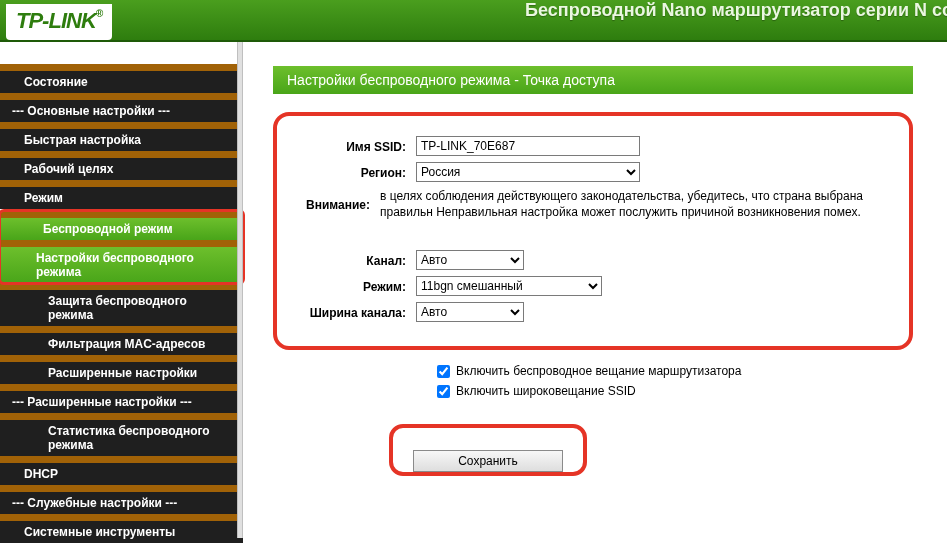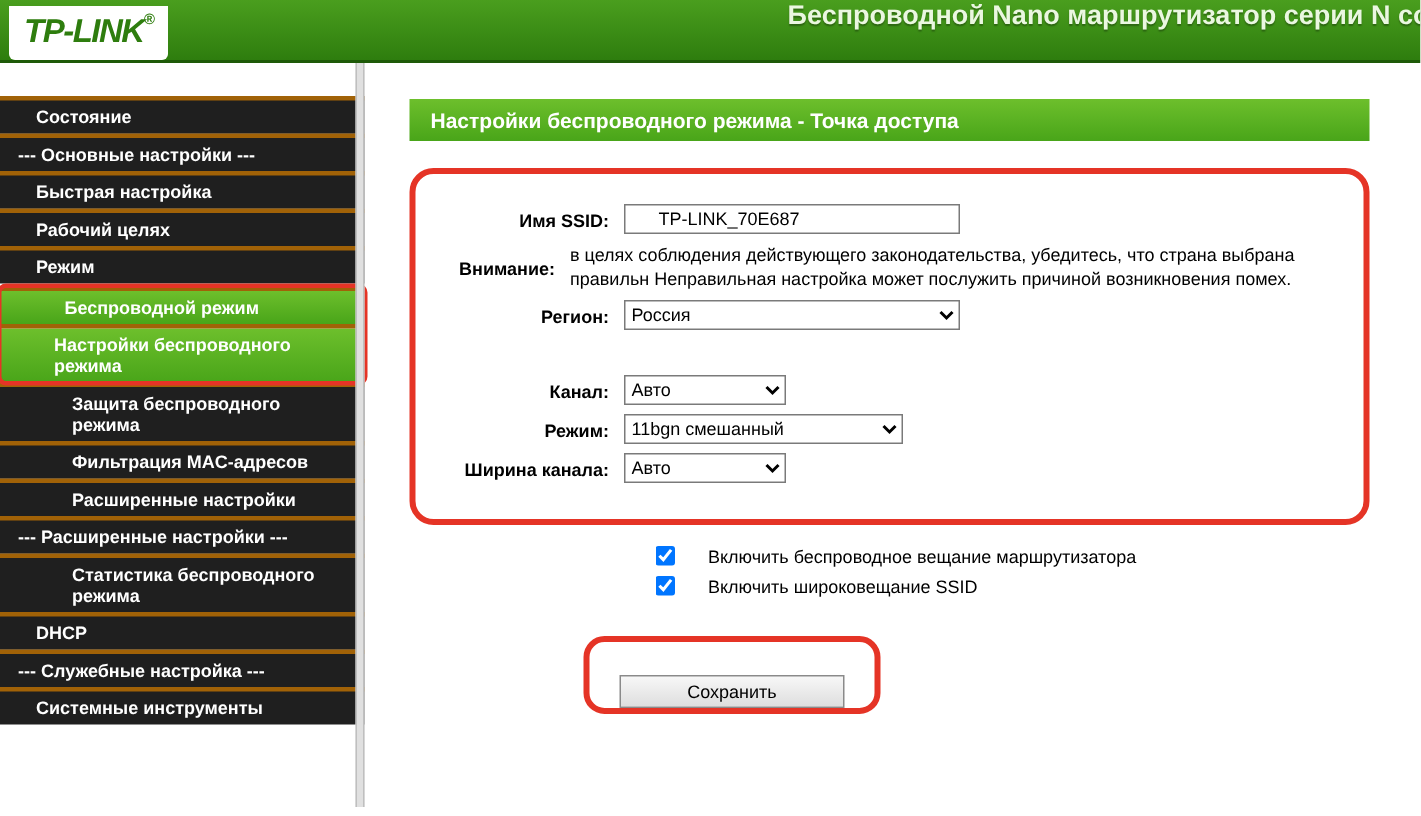--- a/index.html
+++ b/index.html
@@ -8,44 +8,44 @@
   .top-banner { background: linear-gradient(#4a9e1e, #2e7d0e); height: 42px; position: relative; border-bottom: 2px solid #1e5a08; overflow: hidden; }
   .logo-box { background: #fff; display: inline-block; padding: 4px 10px 6px 10px; margin: 4px 0 0 6px; border-radius: 0 0 4px 4px; }
   .logo-text { font-family: Arial, sans-serif; font-weight: 900; font-style: italic; font-size: 22px; color: #2e7d0e; letter-spacing: -1px; }
   .logo-text sup { font-size: 10px; vertical-align: top; }
   .banner-title { position: absolute; right: -30px; top: 0; font-size: 18px; font-weight: bold; color: #eaf7e0; white-space: nowrap; text-shadow: 0 1px 1px rgba(0,0,0,.3); }
 
   .layout { display: flex; height: calc(544px - 48px); }
 
   .sidebar { width: 243px; flex: 0 0 243px; background: #fff; padding-top: 22px; height: 100%; position: relative; }
   .sidebar::after { content:""; position:absolute; right:0; top:0; bottom:0; width:4px; background:#e0e0e0; border-left:1px solid #bfbfbf; border-right:1px solid #bfbfbf;}
-  .menu-item { display:block; background:#1f1f1f; color:#fff; font-weight:bold; font-size:12px; padding:4px 8px 4px 24px; border-top:3px solid #a16207; cursor:pointer; text-align:left; }
+  .menu-item { display:block; background:#1f1f1f; color:#fff; font-weight:bold; font-size:12px; padding:4px 8px 4px 24px; border-top:7px solid #a16207; cursor:pointer; text-align:left; }
   .menu-section { padding-left:12px; }
   .menu-item.sub { padding-left: 48px; }
   .menu-item.active { background: linear-gradient(#6dbf2c,#49a519); color:#fff;padding-left:43px; }
   .menu-item.sub.active { padding-left:36px; }
   .hl-red { position:relative; }
   .hl-red::before { content:""; position:absolute; inset:-2px -2px -2px -2px; border:3px solid #e53426; border-radius:6px; pointer-events:none; }
 
   .content { flex:1; padding: 24px 0 0 30px; position:relative; height:100%; overflow:hidden;}
-  .section-head { background: linear-gradient(#6dbf2c,#49a519); color:#fff; font-weight:bold; font-size:14px; padding:6px 14px; width:640px; }
+  .section-head { background: linear-gradient(#6dbf2c,#49a519); color:#fff; font-weight:normal; font-size:14px; padding:6px 14px; width:640px; }
 
   .form-box { border:4px solid #e53426; border-radius:16px; width:640px; margin-top:18px; padding:14px 14px 18px 14px; }
   .row { display:flex; align-items:center; margin:6px 15px; }
   .lab { width:110px; text-align:right; font-weight:bold; color:#000; font-size:12px; padding-right:10px; padding-top:2px; }
-  .ctrl input[type=text] { width:224px; height:20px; border:1px solid #7a7a7a; padding:1px 22px; font-size:12px; background:#fff;}
+  .ctrl input[type=text] { width:224px; height:20px; border:1px solid #7a7a7a; padding:1px 4px; font-size:12px; background:#fff;}
   .ctrl select { height:20px; border:1px solid #7a7a7a; font-size:12px; background:#fff;}
   .sel-region { width:224px; }
   .sel-canal { width:108px; }
   .sel-mode { width:186px; }
   .sel-width { width:108px; }
   .note { font-size:12px; color:#000; line-height:1.35; max-width:500px; }
 
   .checks { margin: 14px 0 0 164px; }
-  .checks label { display:flex; gap:22px; font-size:12px; color:#000; margin:6px 0;}
+  .checks label { display:flex; align-items:center; gap:6px; font-size:12px; color:#000; margin:6px 0;}
   .checks input { width:13px; height:13px; }
 
   .save-box { border:4px solid #e53426; border-radius:14px; margin:26px 0 0 116px; width:198px; height:52px; display:flex; align-items:flex-end; justify-content:center;}
   .save-btn { width:150px; height:22px; background:linear-gradient(#f7f7f7,#dedede); border:1px solid #8a8a8a; font-size:12px; cursor:pointer; }
 </style>
 </head>
 <body>
 
 <div class="top-banner">
   <span class="logo-box">
@@ -64,39 +64,39 @@
     <div class="hl-red" style="margin-top:2px;">
       <div class="menu-item active">Беспроводной режим</div>
       <div class="menu-item sub active">Настройки беспроводного режима</div>
     </div>
     <div class="menu-item sub">Защита беспроводного режима</div>
     <div class="menu-item sub">Фильтрация MAC-адресов</div>
     <div class="menu-item sub">Расширенные настройки</div>
     <div class="menu-item menu-section">--- Расширенные настройки ---</div>
     <div class="menu-item sub">Статистика беспроводного режима</div>
     <div class="menu-item">DHCP</div>
-    <div class="menu-item menu-section">--- Служебные настройка ---</div>
+    <div class="menu-item menu-section">--- Служебные настройки ---</div>
     <div class="menu-item">Системные инструменты</div>
   </div>
 
   <div class="content">
     <div class="section-head">Настройки беспроводного режима - Точка доступа</div>
 
     <div class="form-box">
       <div class="row">
         <div class="lab">Имя SSID:</div>
         <div class="ctrl"><input type="text" value="TP-LINK_70E687" style=""></div>
       </div>
       <div class="row">
+        <div class="lab">Регион:</div>
+        <div class="ctrl"><select class="sel-region"><option>Россия</option></select></div>
+      </div>
+      <div class="row">
         <div class="lab">Внимание:</div>
         <div class="ctrl note">в целях соблюдения действующего законодательства, убедитесь, что страна выбрана правильн Неправильная настройка может послужить причиной возникновения помех.</div>
-      </div>
-      <div class="row">
-        <div class="lab">Регион:</div>
-        <div class="ctrl"><select class="sel-region"><option>Россия</option></select></div>
       </div>
       <div style="height:18px"></div>
       <div class="row">
         <div class="lab">Канал:</div>
         <div class="ctrl"><select class="sel-canal"><option>Авто</option></select></div>
       </div>
       <div class="row">
         <div class="lab">Режим:</div>
         <div class="ctrl"><select class="sel-mode"><option>11bgn смешанный</option></select></div>
       </div>

